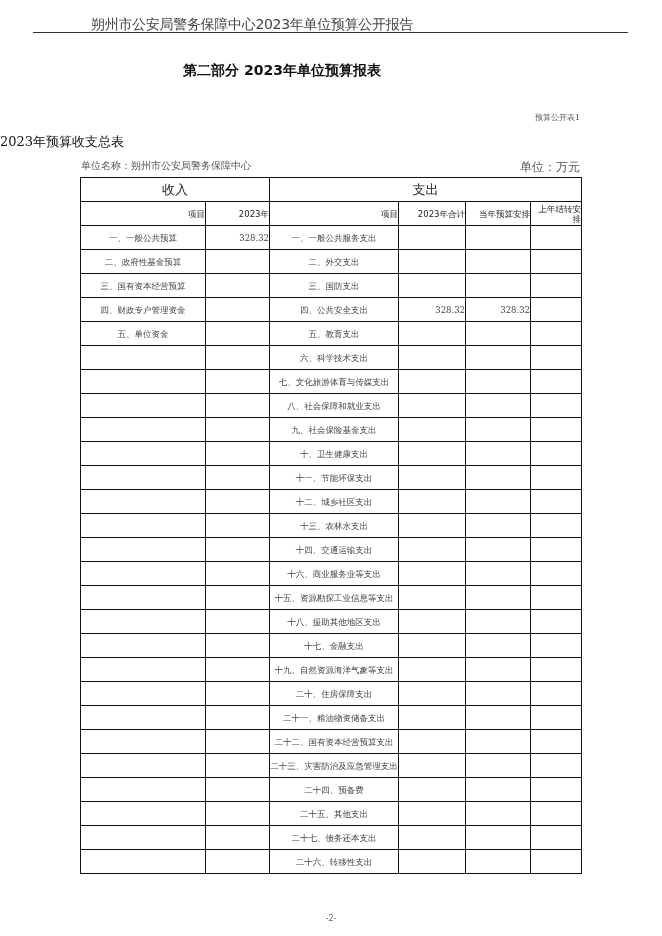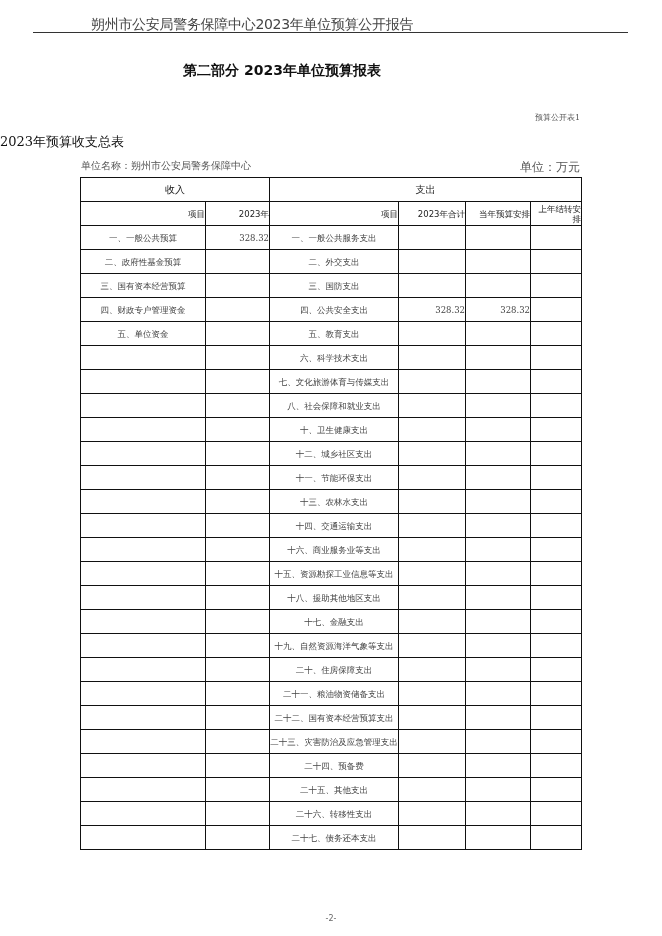--- a/index.html
+++ b/index.html
@@ -6,21 +6,21 @@
     body { width: 662px; height: 936px; position: relative; overflow: hidden; color: #222; }
     .running-header { position: absolute; left: 51px; top: 16px; font-family: "DejaVu Sans", sans-serif; font-size: 14px; color: #444; letter-spacing: -0.3px; margin-left: 40px; }
     .header-rule { position: absolute; left: 33px; top: 32px; width: 595px; height: 0; border-top: 1px solid #333; }
     .part-title { position: absolute; left: 0; width: 564px; top: 62px; text-align: center; font-family: "DejaVu Sans", sans-serif; font-weight: bold; font-size: 14px; color: #111; }
     .form-no { position: absolute; right: 82px; top: 112px; font-family: "DejaVu Serif", serif; font-size: 8px; color: #555; }
     .table-title { position: absolute; left: 0; width: 546px; top: 133px; text-align: left; font-family: "DejaVu Serif", serif; font-size: 13px; color: #111; }
     .unit-name { position: absolute; left: 81px; top: 159px; font-family: Liberation Sans, sans-serif; font-size: 10px; color: #555; }
     .unit-label { position: absolute; right: 82px; top: 159px; font-family: Liberation Serif, serif; font-size: 12px; color: #555; }
     table.budget { position: absolute; left: 80px; top: 177px; border-collapse: collapse; table-layout: fixed; width: 501px; }
     table.budget td { border: 1px solid #111; padding: 0; height: 23px; font-family: "DejaVu Serif", serif; font-size: 8.5px; color: #444; vertical-align: middle; overflow: hidden; line-height: 10px; }
-    table.budget tr.h1 td { height: 23px; text-align: center; font-family: "DejaVu Sans", sans-serif; font-size: 10px; color: #222; }
+    table.budget tr.h1 td { height: 23px; text-align: center; font-family: "DejaVu Sans", sans-serif; font-size: 13px; color: #222; }
     table.budget tr.h2 td { height: 23px; text-align: right; font-family: "DejaVu Sans", sans-serif; font-size: 8.5px; color: #222; }
     td.item { padding-left: 0; text-align: center; }
     td.num { text-align: right; padding-right: 0; }
     .page-no { position: absolute; left: 0; width: 662px; top: 914px; text-align: center; font-family: "DejaVu Sans", sans-serif; font-size: 8px; color: #666; }
   </style>
 </head>
 <body>
 
 <div class="running-header">朔州市公安局警务保障中心2023年单位预算公开报告</div>
 <div class="header-rule"></div>
@@ -113,44 +113,52 @@
         <td class="item"></td>
         <td class="num"></td>
         <td class="item">八、社会保障和就业支出</td>
         <td class="num"></td>
         <td class="num"></td>
         <td class="num"></td>
       </tr>
       <tr>
         <td class="item"></td>
         <td class="num"></td>
+        <td class="item">九、社会保险基金支出</td>
+        <td class="num"></td>
+        <td class="num"></td>
+        <td class="num"></td>
+      </tr>
+      <tr>
+        <td class="item"></td>
+        <td class="num"></td>
         <td class="item">十、卫生健康支出</td>
         <td class="num"></td>
         <td class="num"></td>
         <td class="num"></td>
       </tr>
       <tr>
         <td class="item"></td>
         <td class="num"></td>
+        <td class="item">十一、节能环保支出</td>
+        <td class="num"></td>
+        <td class="num"></td>
+        <td class="num"></td>
+      </tr>
+      <tr>
+        <td class="item"></td>
+        <td class="num"></td>
         <td class="item">十二、城乡社区支出</td>
         <td class="num"></td>
         <td class="num"></td>
         <td class="num"></td>
       </tr>
       <tr>
         <td class="item"></td>
         <td class="num"></td>
-        <td class="item">十一、节能环保支出</td>
-        <td class="num"></td>
-        <td class="num"></td>
-        <td class="num"></td>
-      </tr>
-      <tr>
-        <td class="item"></td>
-        <td class="num"></td>
         <td class="item">十三、农林水支出</td>
         <td class="num"></td>
         <td class="num"></td>
         <td class="num"></td>
       </tr>
       <tr>
         <td class="item"></td>
         <td class="num"></td>
         <td class="item">十四、交通运输支出</td>
         <td class="num"></td>
@@ -241,29 +249,29 @@
         <td class="item"></td>
         <td class="num"></td>
         <td class="item">二十五、其他支出</td>
         <td class="num"></td>
         <td class="num"></td>
         <td class="num"></td>
       </tr>
       <tr>
         <td class="item"></td>
         <td class="num"></td>
+        <td class="item">二十七、债务还本支出</td>
+        <td class="num"></td>
+        <td class="num"></td>
+        <td class="num"></td>
+      </tr>
+      <tr>
+        <td class="item"></td>
+        <td class="num"></td>
         <td class="item">二十六、转移性支出</td>
-        <td class="num"></td>
-        <td class="num"></td>
-        <td class="num"></td>
-      </tr>
-      <tr>
-        <td class="item"></td>
-        <td class="num"></td>
-        <td class="item">二十七、债务还本支出</td>
         <td class="num"></td>
         <td class="num"></td>
         <td class="num"></td>
       </tr>
     </tbody>
 </table>
 
 <div class="page-no">-2-</div>
 
 </body></html>

